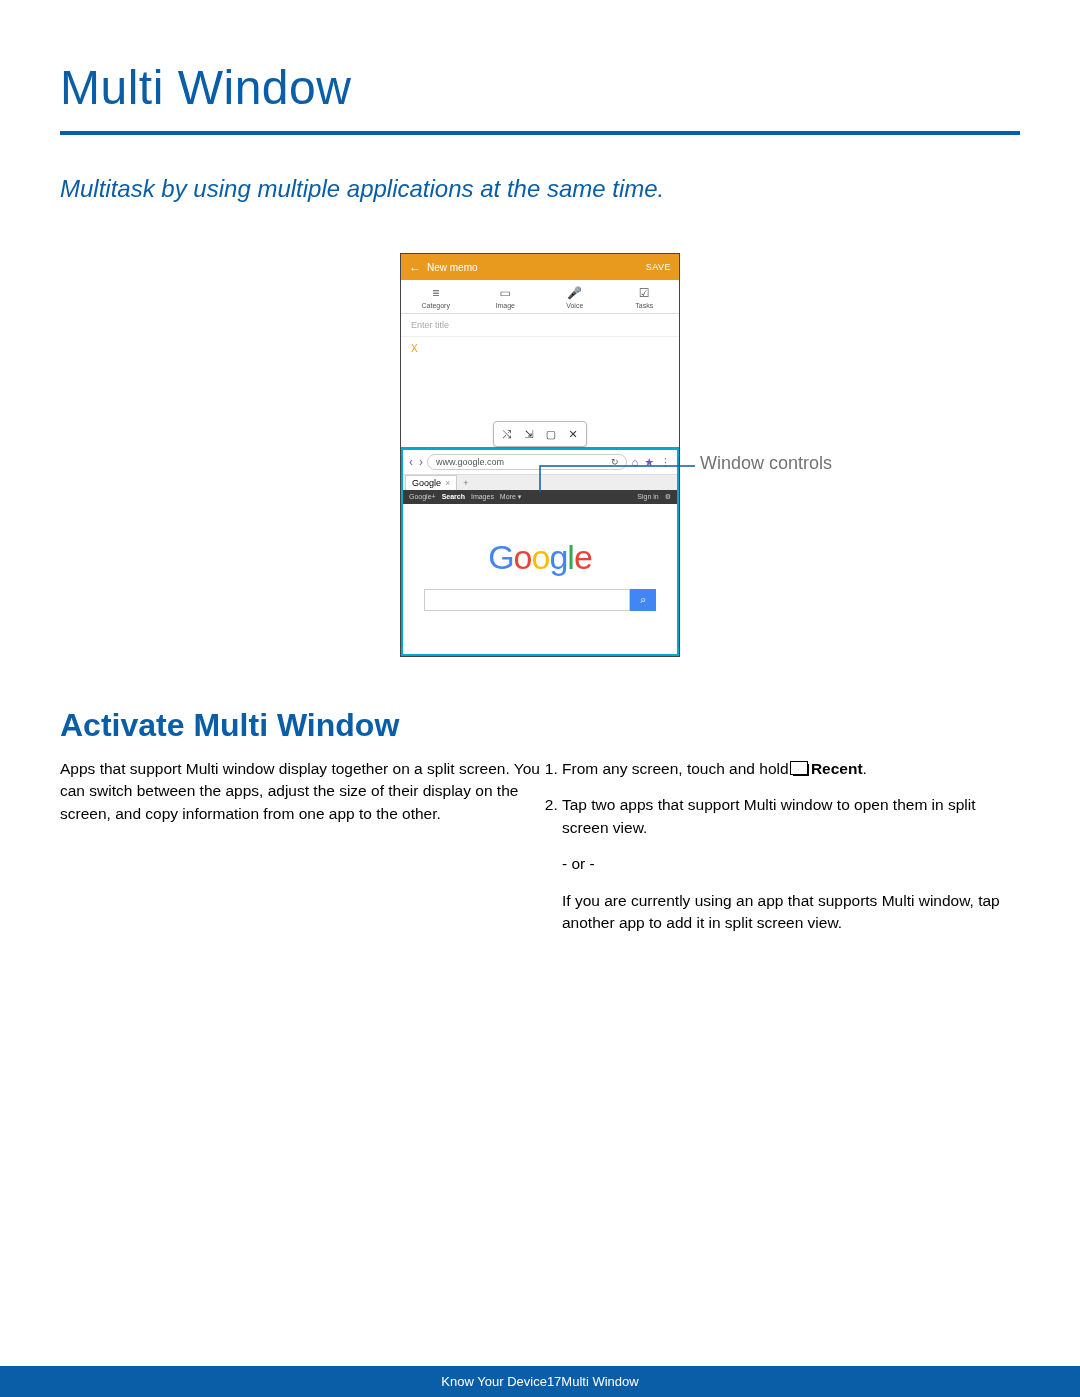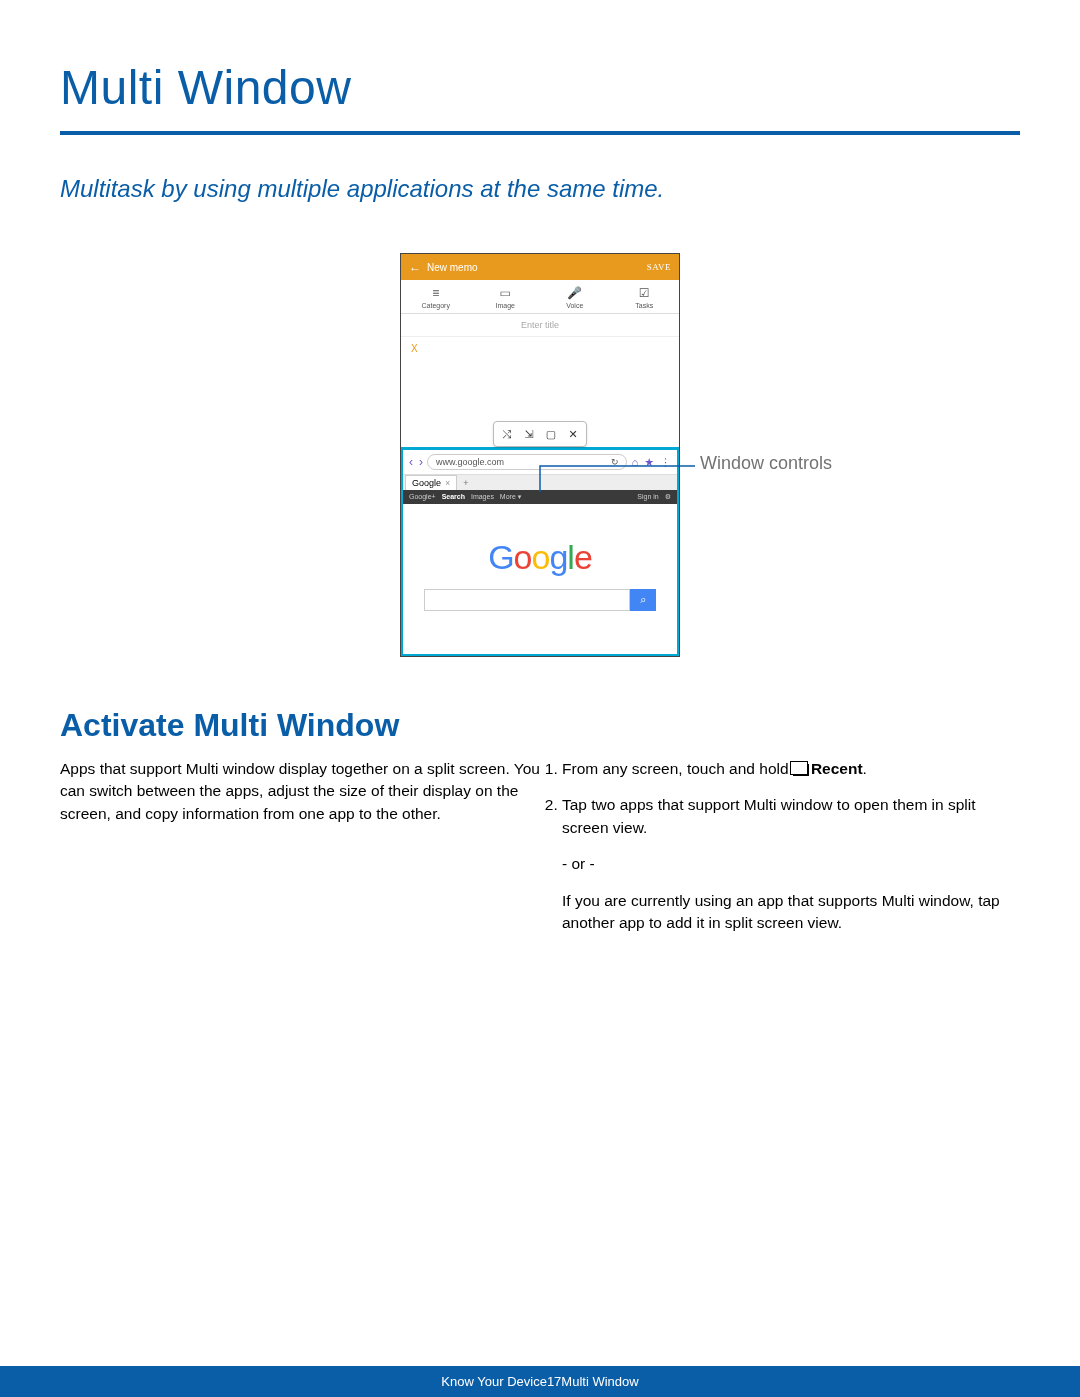--- a/index.html
+++ b/index.html
@@ -49,34 +49,34 @@
     background: #e89a1e;
     color: #fff;
     display: flex;
     align-items: center;
     padding: 6px 8px;
     font-size: 10px;
     justify-content: space-between;
   }
   .memo-bar .left { display:flex; align-items:center; gap:6px; }
   .memo-bar .back { font-size:12px; }
-  .memo-save { font-size:9px; letter-spacing:0.5px;font-family:Liberation Serif, serif; }
+  .memo-save { font-size:9px; letter-spacing:0.5px; }
   .memo-tools {
     display:flex;
     justify-content: space-around;
     border-bottom:1px solid #ddd;
     padding:6px 0 4px 0;
   }
   .memo-tool {
     display:flex; flex-direction:column; align-items:center;
     font-size:7px; color:#555; gap:2px; width:25%;
   }
   .memo-tool .ic { font-size:12px; color:#555; }
   .memo-title-input {
-    font-size:9px; color:#aaa; padding:6px 10px; border-bottom:1px solid #eee;text-align:center;
+    font-size:9px; color:#aaa; padding:6px 10px; border-bottom:1px solid #eee;
   }
   .memo-body { height:110px; padding:6px 10px; font-size:10px; color:#e89a1e;}
   .divider-handle {
     height:2px; background:#00a9d4; position:relative;
   }
   .window-controls {
     position:absolute;
     left:50%; transform:translateX(-50%);
     top:-26px;
     background:#fff; border:1px solid #bbb; border-radius:4px;

